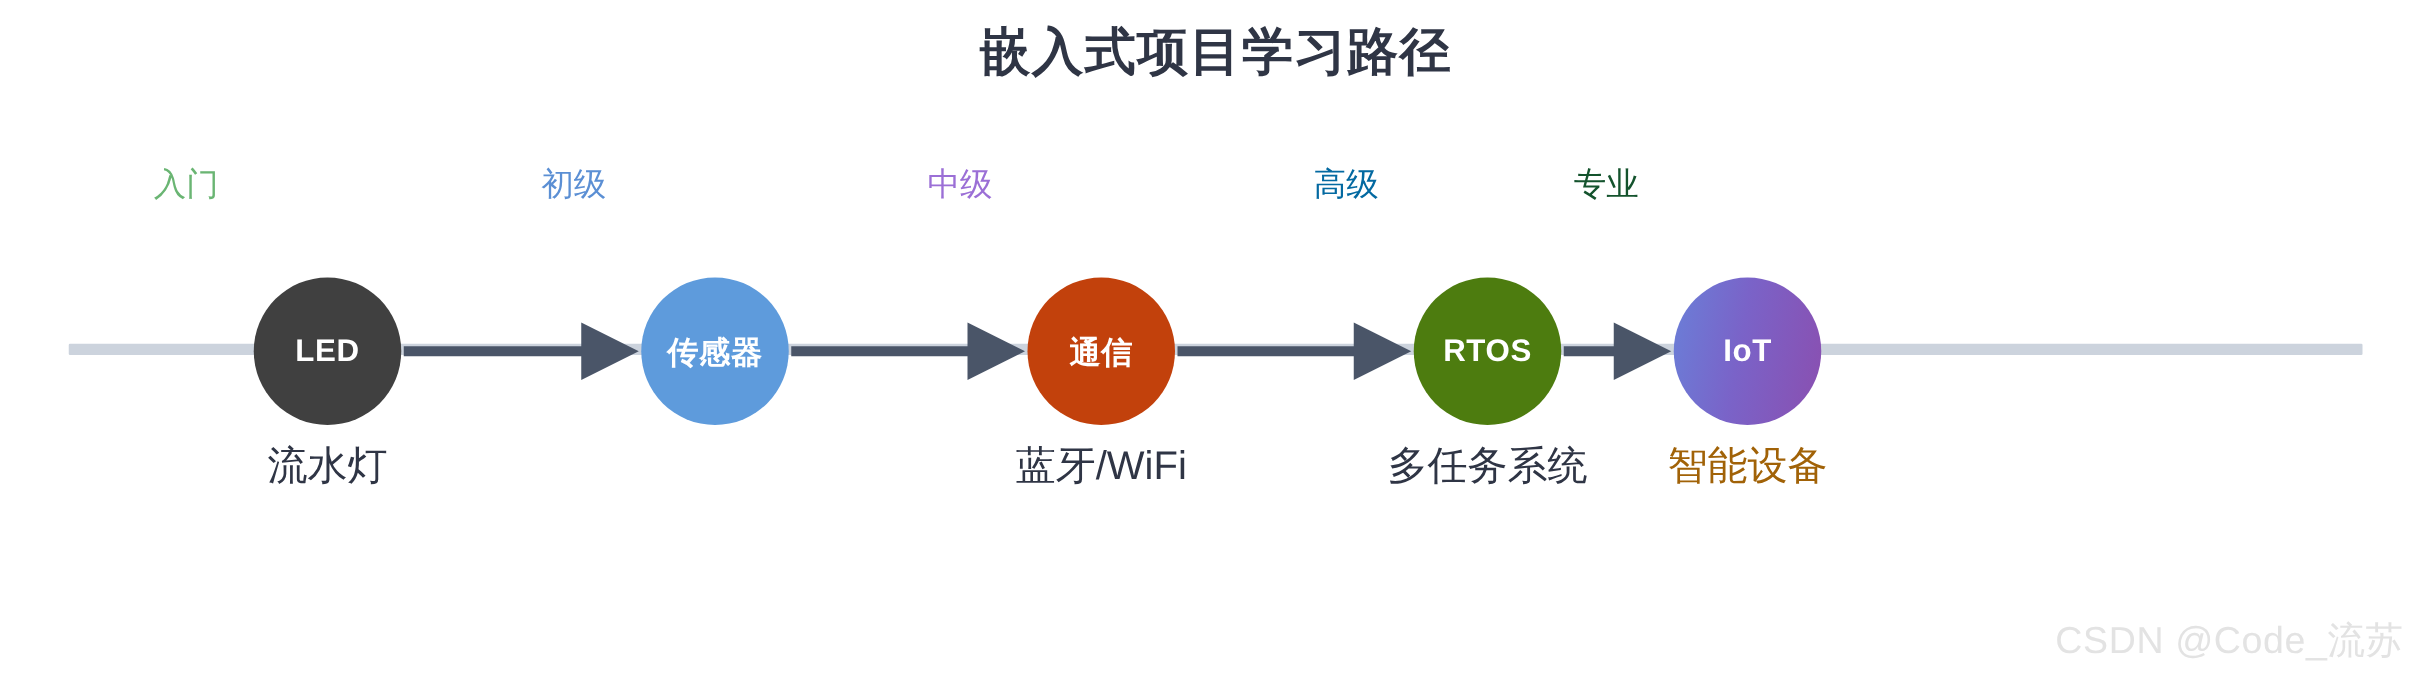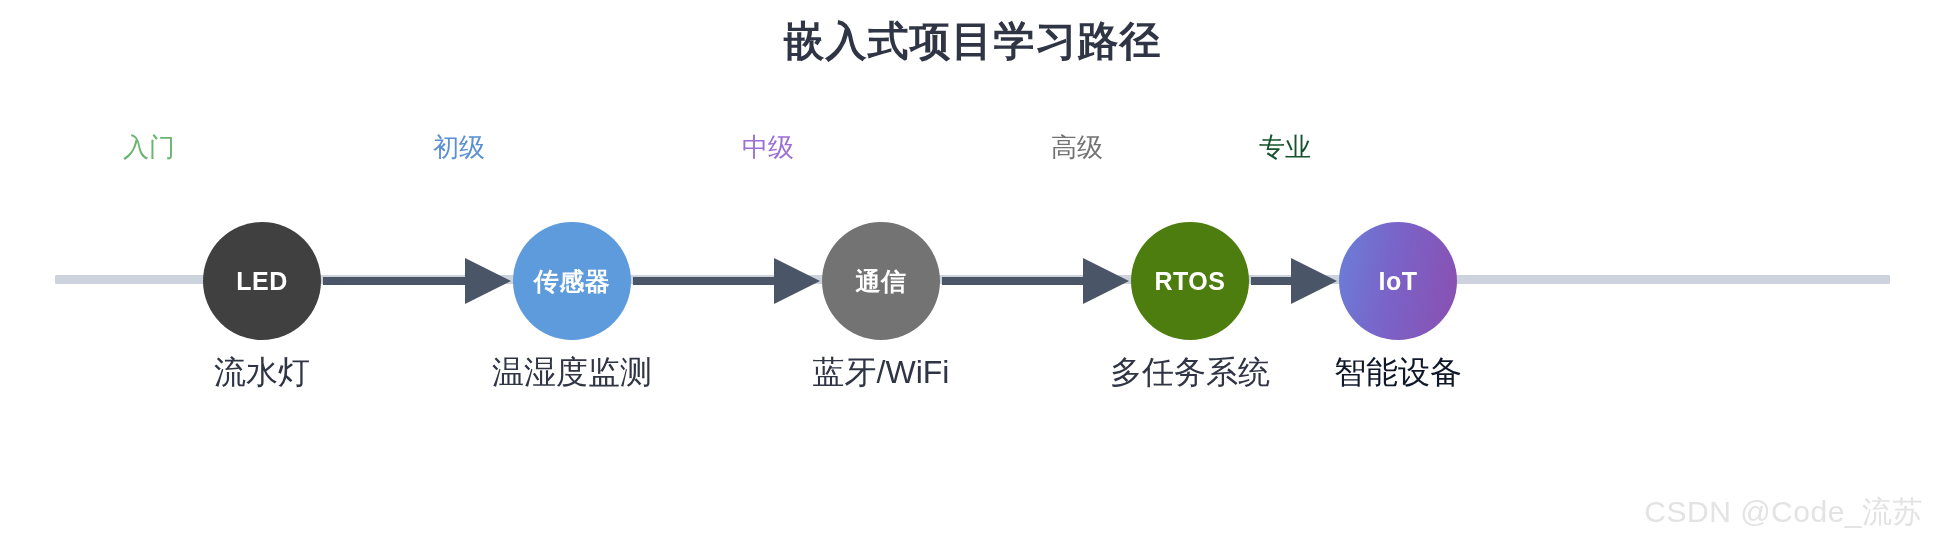--- a/index.html
+++ b/index.html
@@ -158,36 +158,35 @@
 
     <div id="nodes-layer">
         <div class="node" style="left: 203px;">
           <div class="stage-label" style="color: rgb(106, 181, 115);">入门</div>
           <div class="node-circle" style="background: #404040;">LED</div>
           <div class="sub-label" style="color: rgb(47, 53, 69);">流水灯</div>
         </div>
         <div class="node" style="left: 513px;">
           <div class="stage-label" style="color: rgb(91, 143, 212);">初级</div>
           <div class="node-circle cjk" style="background: rgb(94, 155, 220);">传感器</div>
-          <div class="sub-label" style="color: rgb(47, 53, 69);">温湿度监测</div>
         </div>
         <div class="node" style="left: 822px;">
           <div class="stage-label" style="color: rgb(155, 111, 214);">中级</div>
-          <div class="node-circle cjk" style="background: #737373;">通信</div>
+          <div class="node-circle cjk" style="background: #c2410c;">通信</div>
           <div class="sub-label" style="color: rgb(47, 53, 69);">蓝牙/WiFi</div>
         </div>
         <div class="node" style="left: 1131px;">
-          <div class="stage-label" style="color: #737373;">高级</div>
+          <div class="stage-label" style="color: #0369a1;">高级</div>
           <div class="node-circle" style="background: #4d7c0f;">RTOS</div>
           <div class="sub-label" style="color: rgb(47, 53, 69);">多任务系统</div>
         </div>
         <div class="node" style="left: 1339px;">
           <div class="stage-label" style="color: #14532d;">专业</div>
           <div class="node-circle" style="background-image: linear-gradient(100deg, rgb(106, 127, 216) 0%, rgb(122, 99, 200) 45%, rgb(138, 79, 176) 100%);">IoT</div>
-          <div class="sub-label" style="color: #0f172a; text-align: center;">智能设备</div>
+          <div class="sub-label" style="color: #a16207; text-align: center;">智能设备</div>
         </div>
       </div>
 
   </div>
 
   <div id="watermark">CSDN @Code_流苏</div>
 
 </div>
 
 </body></html>

